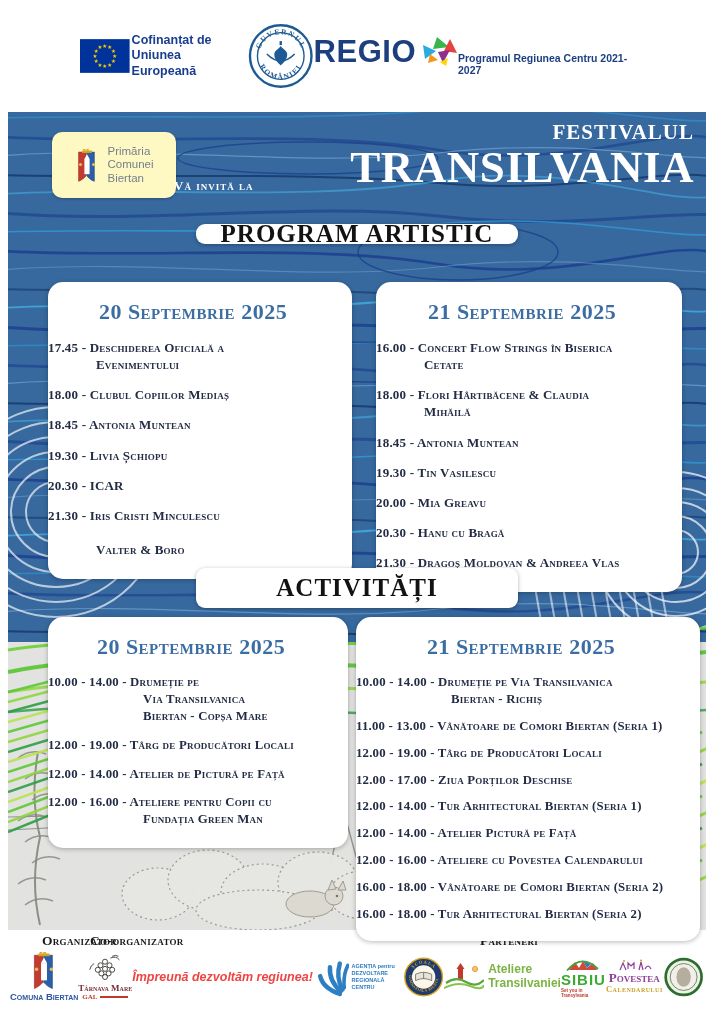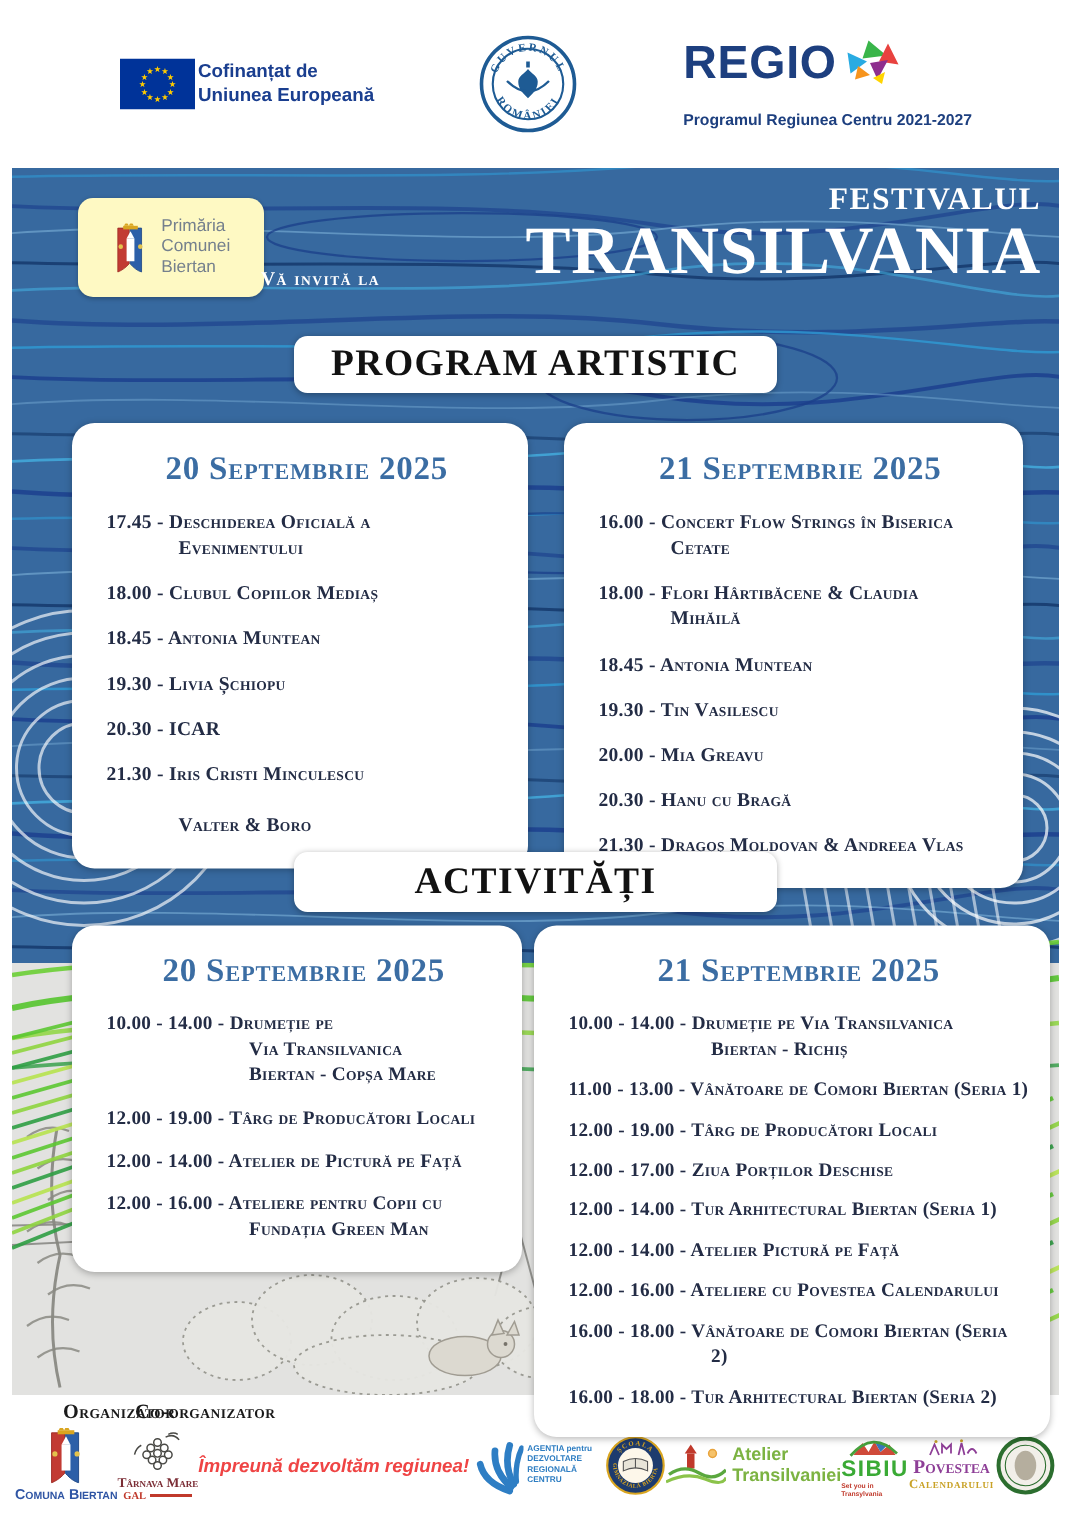--- a/index.html
+++ b/index.html
@@ -5,21 +5,21 @@
   html,body{margin:0;padding:0;}
   .page{position:relative;width:714px;height:1024px;background:#ffffff;overflow:hidden;
         font-family:"Liberation Serif",serif;color:#222;}
   
   .topbar{position:absolute;top:0;left:0;right:0;height:112px;background:#fff;
           display:flex;align-items:center;justify-content:space-between;padding:0 66px 0 80px;box-sizing:border-box;}
   .eu-block{display:flex;align-items:center;gap:2px;}
   .eu-label{font-family:"Liberation Sans",sans-serif;font-size:12.5px;font-weight:bold;color:#1a3e8f;
             line-height:1.25;white-space:pre-line;}
   .gov-seal{width:66px;height:66px;}
-  .regio-block{display:flex;flex-direction:column;align-items:flex-start;}
+  .regio-block{display:flex;align-items:flex-start;}
   .regio-row{display:flex;align-items:flex-start;gap:6px;}
   .regio-name{font-family:"Liberation Sans",sans-serif;font-size:31px;font-weight:800;color:#1d3f7f;letter-spacing:.5px;line-height:1;}
   .regio-tagline{font-family:"Liberation Sans",sans-serif;font-size:10.5px;font-weight:bold;color:#1d3f7f;margin-top:16px;}
   
   .poster{position:absolute;left:8px;top:112px;width:698px;height:818px;}
   .bg-blue{position:absolute;left:0;top:0;width:698px;height:530px;background:#37699f;overflow:hidden;}
   .bg-lower{position:absolute;left:0;top:530px;width:698px;height:288px;background:#e2e2e0;overflow:hidden;}
   .bg-blue svg,.bg-lower svg{position:absolute;left:0;top:0;}
   .green-overlay{position:absolute;left:0;top:430px;width:698px;height:380px;pointer-events:none;z-index:1;}
   
@@ -29,25 +29,25 @@
   .invite{position:absolute;left:166px;top:66px;color:#fff;font-weight:bold;font-variant:small-caps;
           font-size:13px;letter-spacing:1px;z-index:2;}
   .title-block{position:absolute;right:12px;top:8px;width:352px;color:#fff;z-index:2;}
   .kicker{font-size:21px;font-weight:bold;letter-spacing:1px;text-align:right;}
   .big-title{font-size:45px;font-weight:bold;line-height:1.02;letter-spacing:.5px;text-align:right;}
   .subtitle{font-size:19.5px;font-weight:bold;letter-spacing:2px;text-align:left;margin-top:1px;}
   
   .section-box{position:absolute;left:50%;transform:translateX(-50%);background:#fff;border-radius:9px;
                display:flex;align-items:center;justify-content:center;z-index:2;box-shadow:0 1px 4px rgba(0,0,0,.3);
                font-size:25px;font-weight:bold;color:#121212;letter-spacing:1px;}
-  .program-box{top:112px;width:322px;height:38px;}
+  .program-box{top:112px;width:322px;height:20px;}
   .activities-box{top:456px;width:322px;height:40px;}
   
   .card{position:absolute;background:#fff;border-radius:15px;z-index:2;box-shadow:0 1px 5px rgba(0,0,0,.28);
-        padding:15px 14px 8px 23px;box-sizing:border-box;}
+        padding:15px 14px 8px 0;box-sizing:border-box;}
   .card-p1{left:40px;top:170px;width:304px;min-height:272px;}
   .card-p2{left:368px;top:170px;width:306px;min-height:278px;}
   .card-a1{left:40px;top:505px;width:300px;min-height:208px;}
   .card-a2{left:348px;top:505px;width:344px;min-height:308px;}
   .card-date{font-size:22px;font-weight:bold;font-variant:small-caps;color:#3b6da3;
              text-align:center;letter-spacing:.5px;margin:2px 0 14px 0;}
   .schedule-item{white-space:pre-line;font-weight:bold;font-variant:small-caps;color:#232c45;
                  font-size:13px;line-height:1.32;padding-left:48px;text-indent:-48px;
                  margin-bottom:13px;letter-spacing:.2px;}
   .act .schedule-item{font-size:12.8px;padding-left:95px;text-indent:-95px;margin-bottom:12px;}
@@ -439,21 +439,21 @@
       </svg>
 
       <div class="colinele-block">
         <svg width="40" height="32" viewBox="0 0 40 32">
           <rect x="14" y="8" width="5" height="10" fill="#c0392b"></rect>
           <polygon points="12.5,8 16.5,2 20.5,8" fill="#c0392b"></polygon>
           <circle cx="31" cy="8" r="2.6" fill="#f6c36b" stroke="#e8a33d" stroke-width="1"></circle>
           <path d="M2,22 Q12,15 22,21 T40,19" stroke="#5aa73e" stroke-width="2.2" fill="none"></path>
           <path d="M0,27 Q14,20 26,25 T40,24" stroke="#8bc34a" stroke-width="2" fill="none"></path>
         </svg>
-        <div class="colinele-text">Atelier
+        <div class="colinele-text">Ateliere
 Transilvaniei</div>
       </div>
 
       <div class="logo-col">
         <svg width="34" height="15" viewBox="0 0 32 15">
           <path d="M2,13 L8,5 L12,11 L16,4 L20,11 L26,6 L30,13 Z" fill="#cf4a3a"></path>
           <polygon points="16,4 20,11 24,7" fill="#3a76b8"></polygon>
           <path d="M0,13.5 Q15,-4 31,12" stroke="#46a13c" stroke-width="1.8" fill="none"></path>
         </svg>
         <div class="sibiu-name">SIBIU</div>

